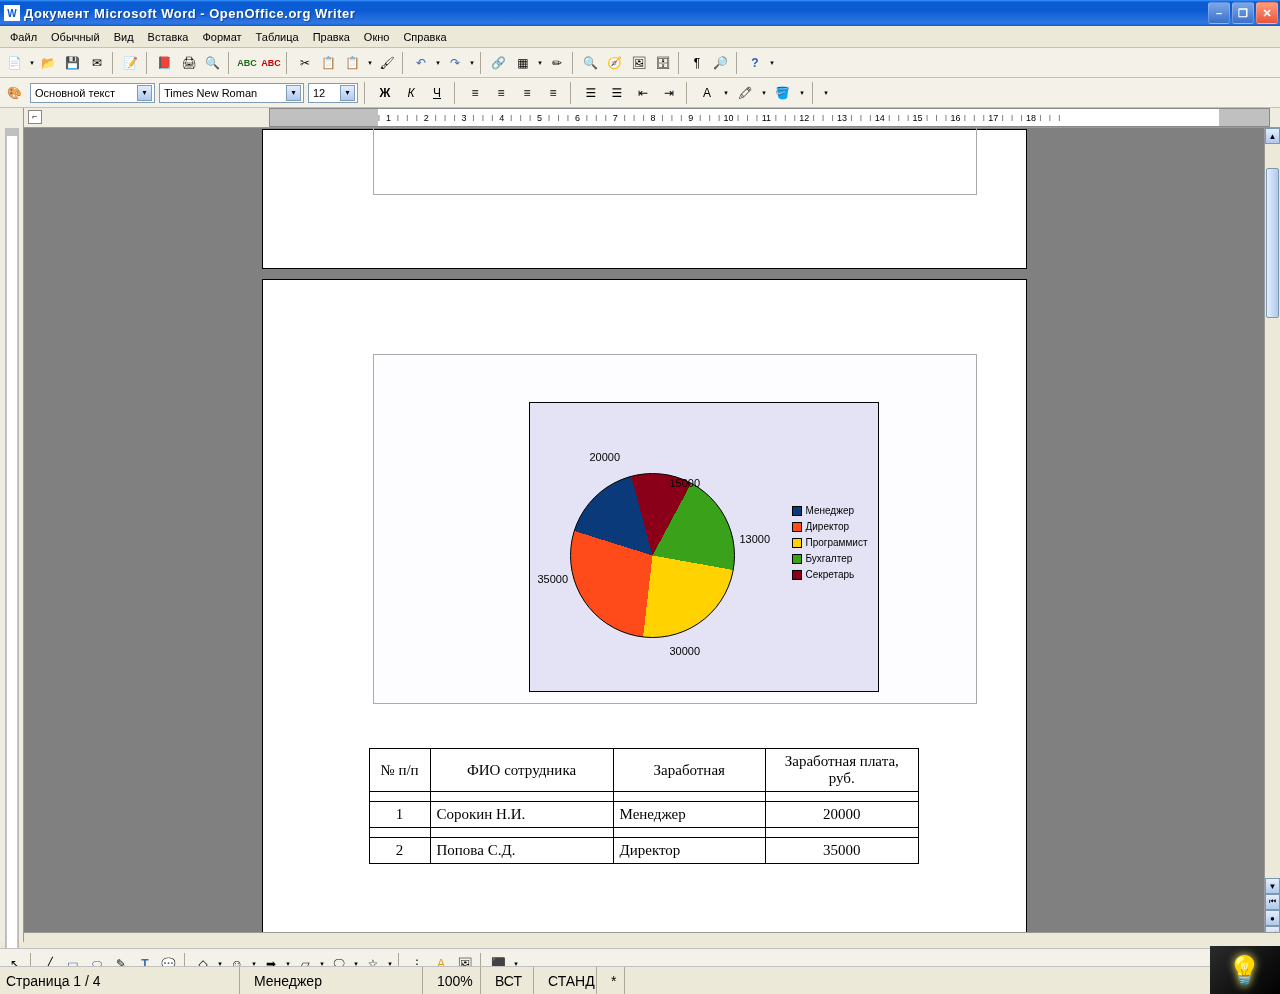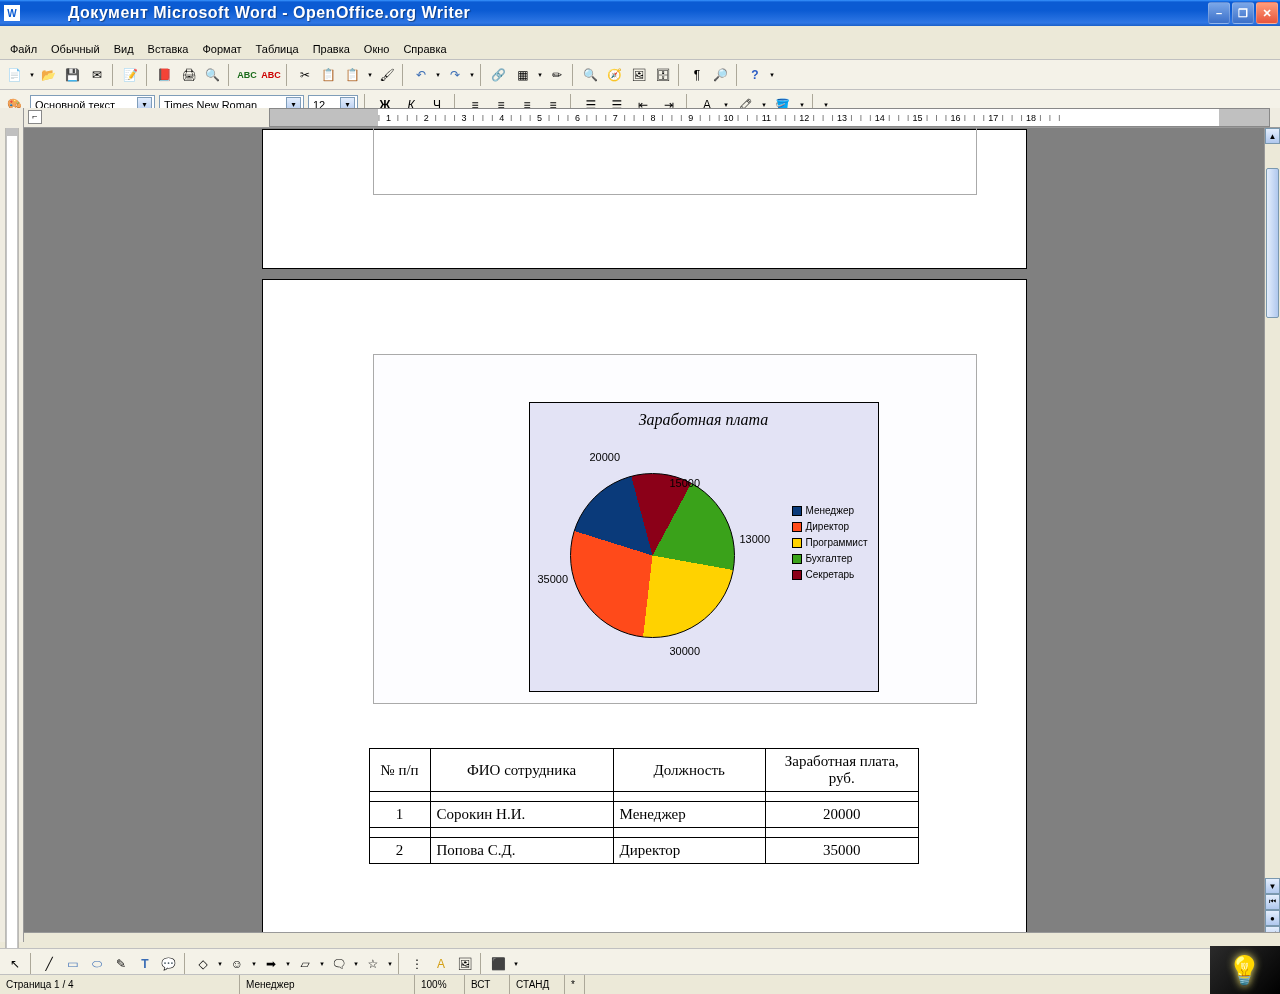--- a/index.html
+++ b/index.html
@@ -1,23 +1,23 @@
 <!DOCTYPE html>
 <html><head>
 <meta charset="utf-8">
 <style>
 * { margin:0; padding:0; box-sizing:border-box; }
 body { font-family:"Tahoma",sans-serif; font-size:11px; background:#ece9d8; overflow:hidden; width:1280px; height:994px; position:relative; }
 .titlebar { height:26px; background:linear-gradient(to bottom,#3a95ff 0%,#0b5bd3 8%,#0b5bd3 40%,#2f77e5 88%,#1b5fc7 100%); display:flex; align-items:center; color:#fff; font-weight:bold; padding:0 2px 0 4px; }
 .titlebar .appicon { width:16px; height:16px; background:#fff; margin-right:4px; display:inline-flex; align-items:center; justify-content:center; color:#0b5bd3; font-size:10px; }
-.titlebar .title { flex:1; letter-spacing:.5px; font-size:16px; text-shadow:1px 1px 1px rgba(0,0,0,.4);margin-left:44px; }
+.titlebar .title { flex:1; letter-spacing:.5px; font-size:13px; text-shadow:1px 1px 1px rgba(0,0,0,.4); }
 .winbtns { display:flex; gap:2px; }
 .winbtn { width:22px; height:22px; border-radius:3px; background:linear-gradient(to bottom,#7ba7e8,#3b70c9); display:flex; align-items:center; justify-content:center; color:#fff; font-weight:bold; cursor:default; border:1px solid #fff3; }
 .winbtn.close { background:linear-gradient(to bottom,#ff9d7b,#e8553c); }
-.menubar { height:22px; background:#ece9d8; border-bottom:1px solid #c0c0c0; display:flex; align-items:center; padding:0 4px; gap:2px;margin-top:12px; }
+.menubar { height:22px; background:#ece9d8; border-bottom:1px solid #c0c0c0; display:flex; align-items:center; padding:0 4px; gap:2px; }
 .menuitem { padding:2px 6px; cursor:default; }
 .toolbar { height:30px; background:#f4f2e8; border-bottom:1px solid #c0c0c0; display:flex; align-items:center; padding:0 4px; gap:2px; }
 .tbtn { width:22px; height:22px; display:flex; align-items:center; justify-content:center; border:1px solid transparent; cursor:default; font-size:12px; }
 .tsep { width:4px; height:22px; border-left:1px solid #aca899; margin:0 2px; }
 .dd { width:8px; font-size:7px; color:#000; text-align:center; }
 .fmtbar { height:30px; background:#f4f2e8; border-bottom:1px solid #c0c0c0; display:flex; align-items:center; padding:0 4px; gap:4px; }
 .combo { height:20px; border:1px solid #7f9db9; background:#fff; display:flex; align-items:center; padding:0 2px 0 4px; }
 .combo span { flex:1; }
 .combo .arrow { width:15px; height:16px; background:linear-gradient(to bottom,#e4eefd,#b0c8ee); border:1px solid #7f9db9; display:flex; align-items:center; justify-content:center; font-size:8px; }
 .workspace { position:absolute; top:108px; bottom:52px; left:0; right:0; display:flex; }
@@ -42,21 +42,21 @@
 .legend { position:absolute; right:10px; top:100px; font-size:10px; line-height:16px;}
 .legend-row { display:flex; align-items:center; gap:4px; }
 .legend-sw { width:10px; height:10px; border:1px solid #000; }
 .dlabel { position:absolute; font-size:11px; }
 .tbl { position:absolute; left:106px; top:468px; width:550px; border-collapse:collapse; font-family:"Times New Roman",serif; font-size:15px; }
 .tbl td,.tbl th { border:1px solid #000; padding:4px 6px; }
 .tbl th { font-weight:normal; text-align:center; }
 .tbl .sep-row td { height:10px; padding:0; }
 .drawbar { position:absolute; bottom:16px; left:0; right:0; height:30px; background:#f4f2e8; border-top:1px solid #c0c0c0; display:flex; align-items:center; padding:0 4px; gap:2px; }
 .hscroll { position:absolute; bottom:46px; left:24px; right:0; height:16px; background:#ece9d8; border-top:1px solid #999; }
-.statusbar { position:absolute; bottom:0; left:0; right:0; height:20px; background:#ece9d8; border-top:1px solid #c0c0c0; display:flex; align-items:center; font-size:10px; }
+.statusbar { position:absolute; bottom:0; left:0; right:0; height:28px; background:#ece9d8; border-top:1px solid #c0c0c0; display:flex; align-items:center; font-size:14px;gap:8px; }
 .statusbar .cell { border-right:1px solid #aca899; padding:0 6px; height:100%; display:flex; align-items:center; }
 .bulb { position:absolute; right:0; bottom:0; width:70px; height:48px; background:linear-gradient(135deg,#2b2b2b,#000); display:flex; align-items:center; justify-content:center; }
 .bulb span { color:#ffe96b; font-size:28px; text-shadow:0 0 8px #fff27a; }
 svg text { font-family:Tahoma,sans-serif; }
 </style>
 </head>
 <body>
 
 <div class="titlebar">
   <span class="appicon">W</span>
@@ -269,21 +269,20 @@
     </div>
 
     <div class="scrollarea">
       <div style="height:1px;"></div>
       <div class="page page1">
         <div class="frame-empty"></div>
       </div>
       <div class="page page2">
         <div class="chart-frame">
           <div class="chart-inner">
-            <div class="chart-title">Заработная плата</div>
             <div class="pie-wrap">
                 <div class="pie" id="pie" style="background: conic-gradient(from 345deg, rgb(139, 0, 24) 0deg, rgb(139, 0, 24) 43.2deg, rgb(58, 162, 26) 43.2deg, rgb(58, 162, 26) 115.2deg, rgb(255, 210, 0) 115.2deg, rgb(255, 210, 0) 201.6deg, rgb(255, 74, 26) 201.6deg, rgb(255, 74, 26) 302.4deg, rgb(10, 58, 122) 302.4deg, rgb(10, 58, 122) 360deg); border: 1px solid rgb(0, 0, 0);"></div>
               </div>
             <div class="dlabel" style="left:60px; top:48px;">20000</div>
             <div class="dlabel" style="left:8px;  top:170px;">35000</div>
             <div class="dlabel" style="left:140px;top:242px;">30000</div>
             <div class="dlabel" style="left:210px;top:130px;">13000</div>
             <div class="dlabel" style="left:140px;top:74px;">15000</div>
             <div class="legend" id="legend">
                 <div class="legend-row">
@@ -308,21 +307,21 @@
                 </div>
               </div>
           </div>
         </div>
 
         <table class="tbl">
           <tbody>
               <tr>
             <th style="width:60px">№ п/п</th>
             <th style="width:180px">ФИО сотрудника</th>
-            <th style="width:150px">Должность</th>
+            <th style="width:150px">Заработная</th>
             <th style="width:150px">Заработная плата, руб.</th>
           </tr>
           <tr class="sep-row">
                 <td></td>
                 <td></td>
                 <td></td>
                 <td></td>
               </tr>
           <tr>
             <td style="text-align:center">1</td>

